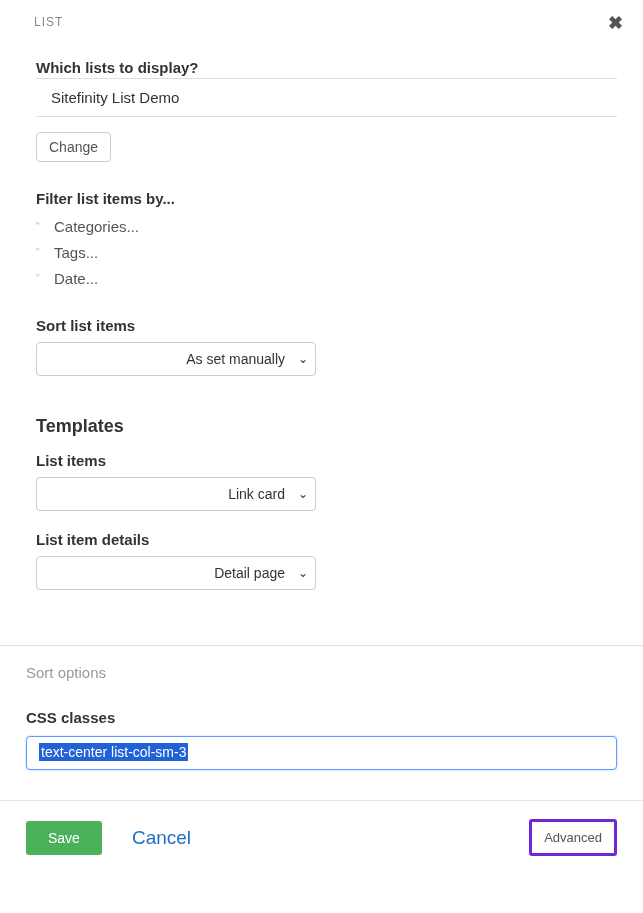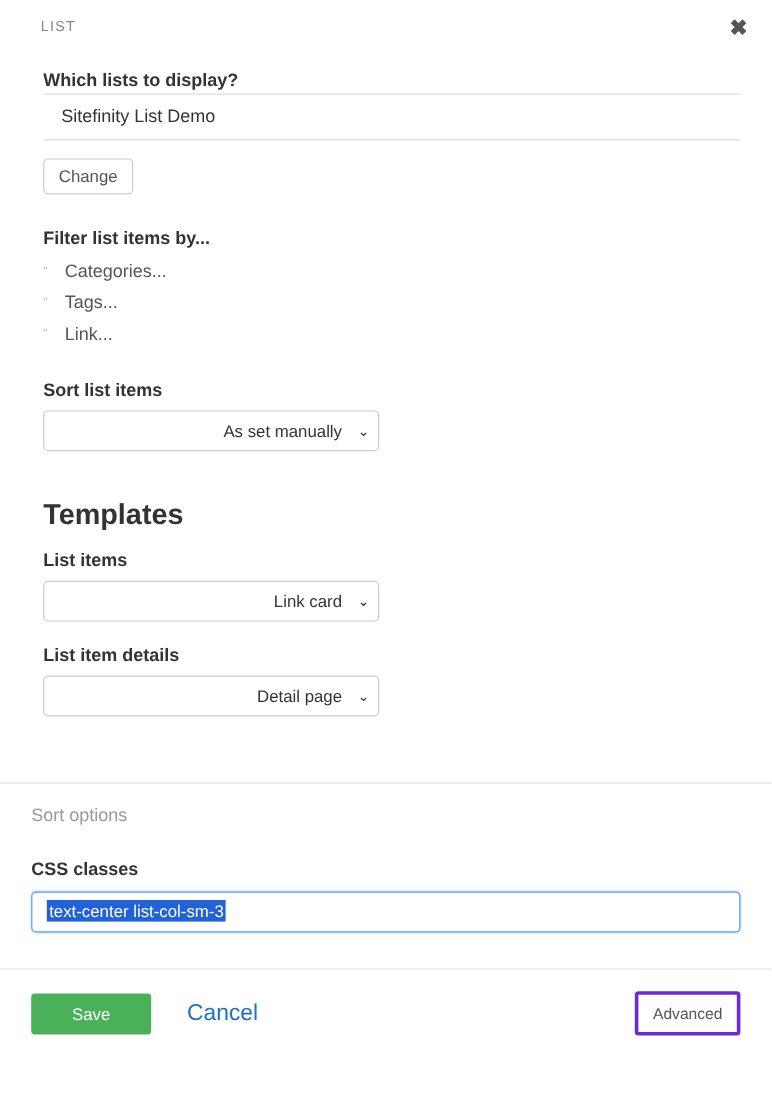--- a/index.html
+++ b/index.html
@@ -100,21 +100,21 @@
     .select-arrow {
       position: absolute;
       right: 8px;
       top: 50%;
       transform: translateY(-50%);
       pointer-events: none;
       color: #333;
       font-size: 12px;
     }
     .templates-heading {
-      font-size: 24px;
+      font-size: 18px;
       font-weight: 600;
       color: #333;
       margin-top: 40px;
       margin-bottom: 15px;
     }
     .subsection {
       margin-bottom: 20px;
     }
     .divider {
       border-top: 1px solid #e0e0e0;
@@ -151,21 +151,21 @@
       border-top: 1px solid #e5e5e5;
       padding: 18px 26px;
       display: flex;
       align-items: center;
     }
     .save-btn {
       background: #4bb05a;
       color: #fff;
       border: none;
       border-radius: 3px;
-      padding: 9px 34px;
+      padding: 9px 22px;
       font-size: 14px;
       cursor: pointer;
     }
     .cancel-link {
       color: #1e6fc7;
       font-size: 19px;
       margin-left: 30px;
       cursor: pointer;
     }
     .advanced-btn {
@@ -198,21 +198,21 @@
       <div class="filter-item">
         <span class="filter-bullet">"</span>
         <span class="filter-text">Categories...</span>
       </div>
       <div class="filter-item">
         <span class="filter-bullet">"</span>
         <span class="filter-text">Tags...</span>
       </div>
       <div class="filter-item">
         <span class="filter-bullet">"</span>
-        <span class="filter-text">Link...</span>
+        <span class="filter-text">Date...</span>
       </div>
     </div>
   </div>
 
   <div class="section">
     <div class="label">Sort list items</div>
     <div class="select-wrap">
       <select class="select">
         <option>As set manually</option>
       </select>

